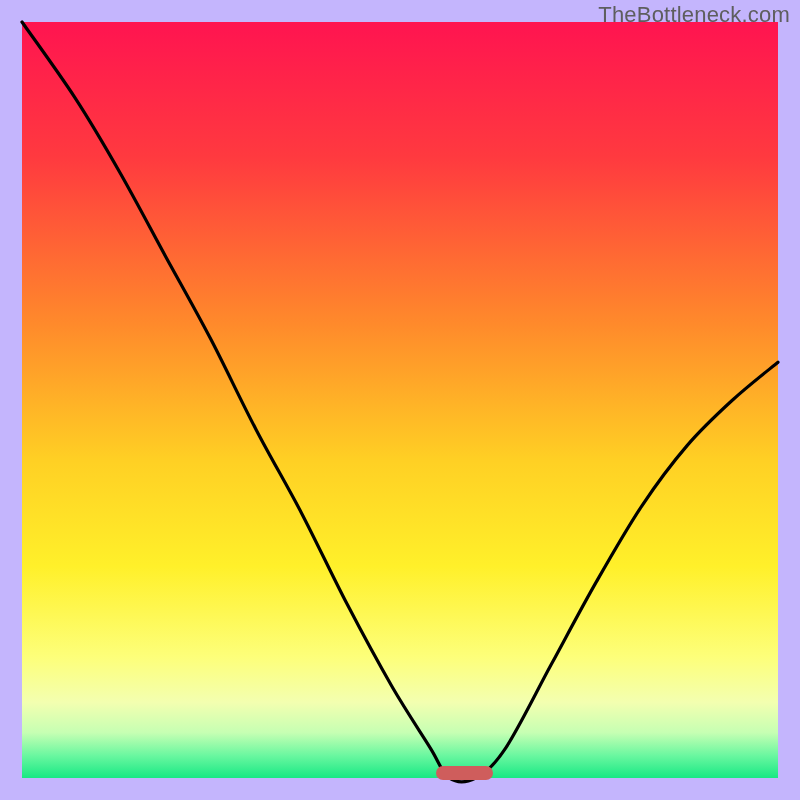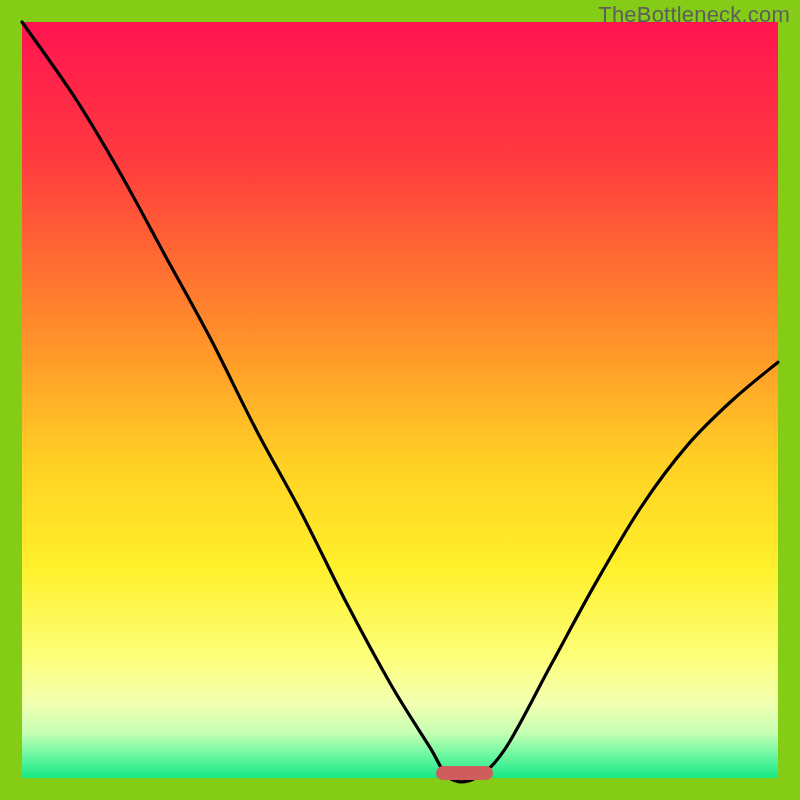--- a/index.html
+++ b/index.html
@@ -8,21 +8,21 @@
     width: 800px;
     height: 800px;
     overflow: hidden;
     background: #000;
     font-family: Arial, Helvetica, sans-serif;
   }
   .frame {
     position: relative;
     width: 800px;
     height: 800px;
-    background: #84cc16;
+    background: #c4b5fd;
   }
   .plot-area {
     position: absolute;
     left: 22px;
     top: 22px;
     width: 756px;
     height: 756px;
     
   }
   .watermark {

